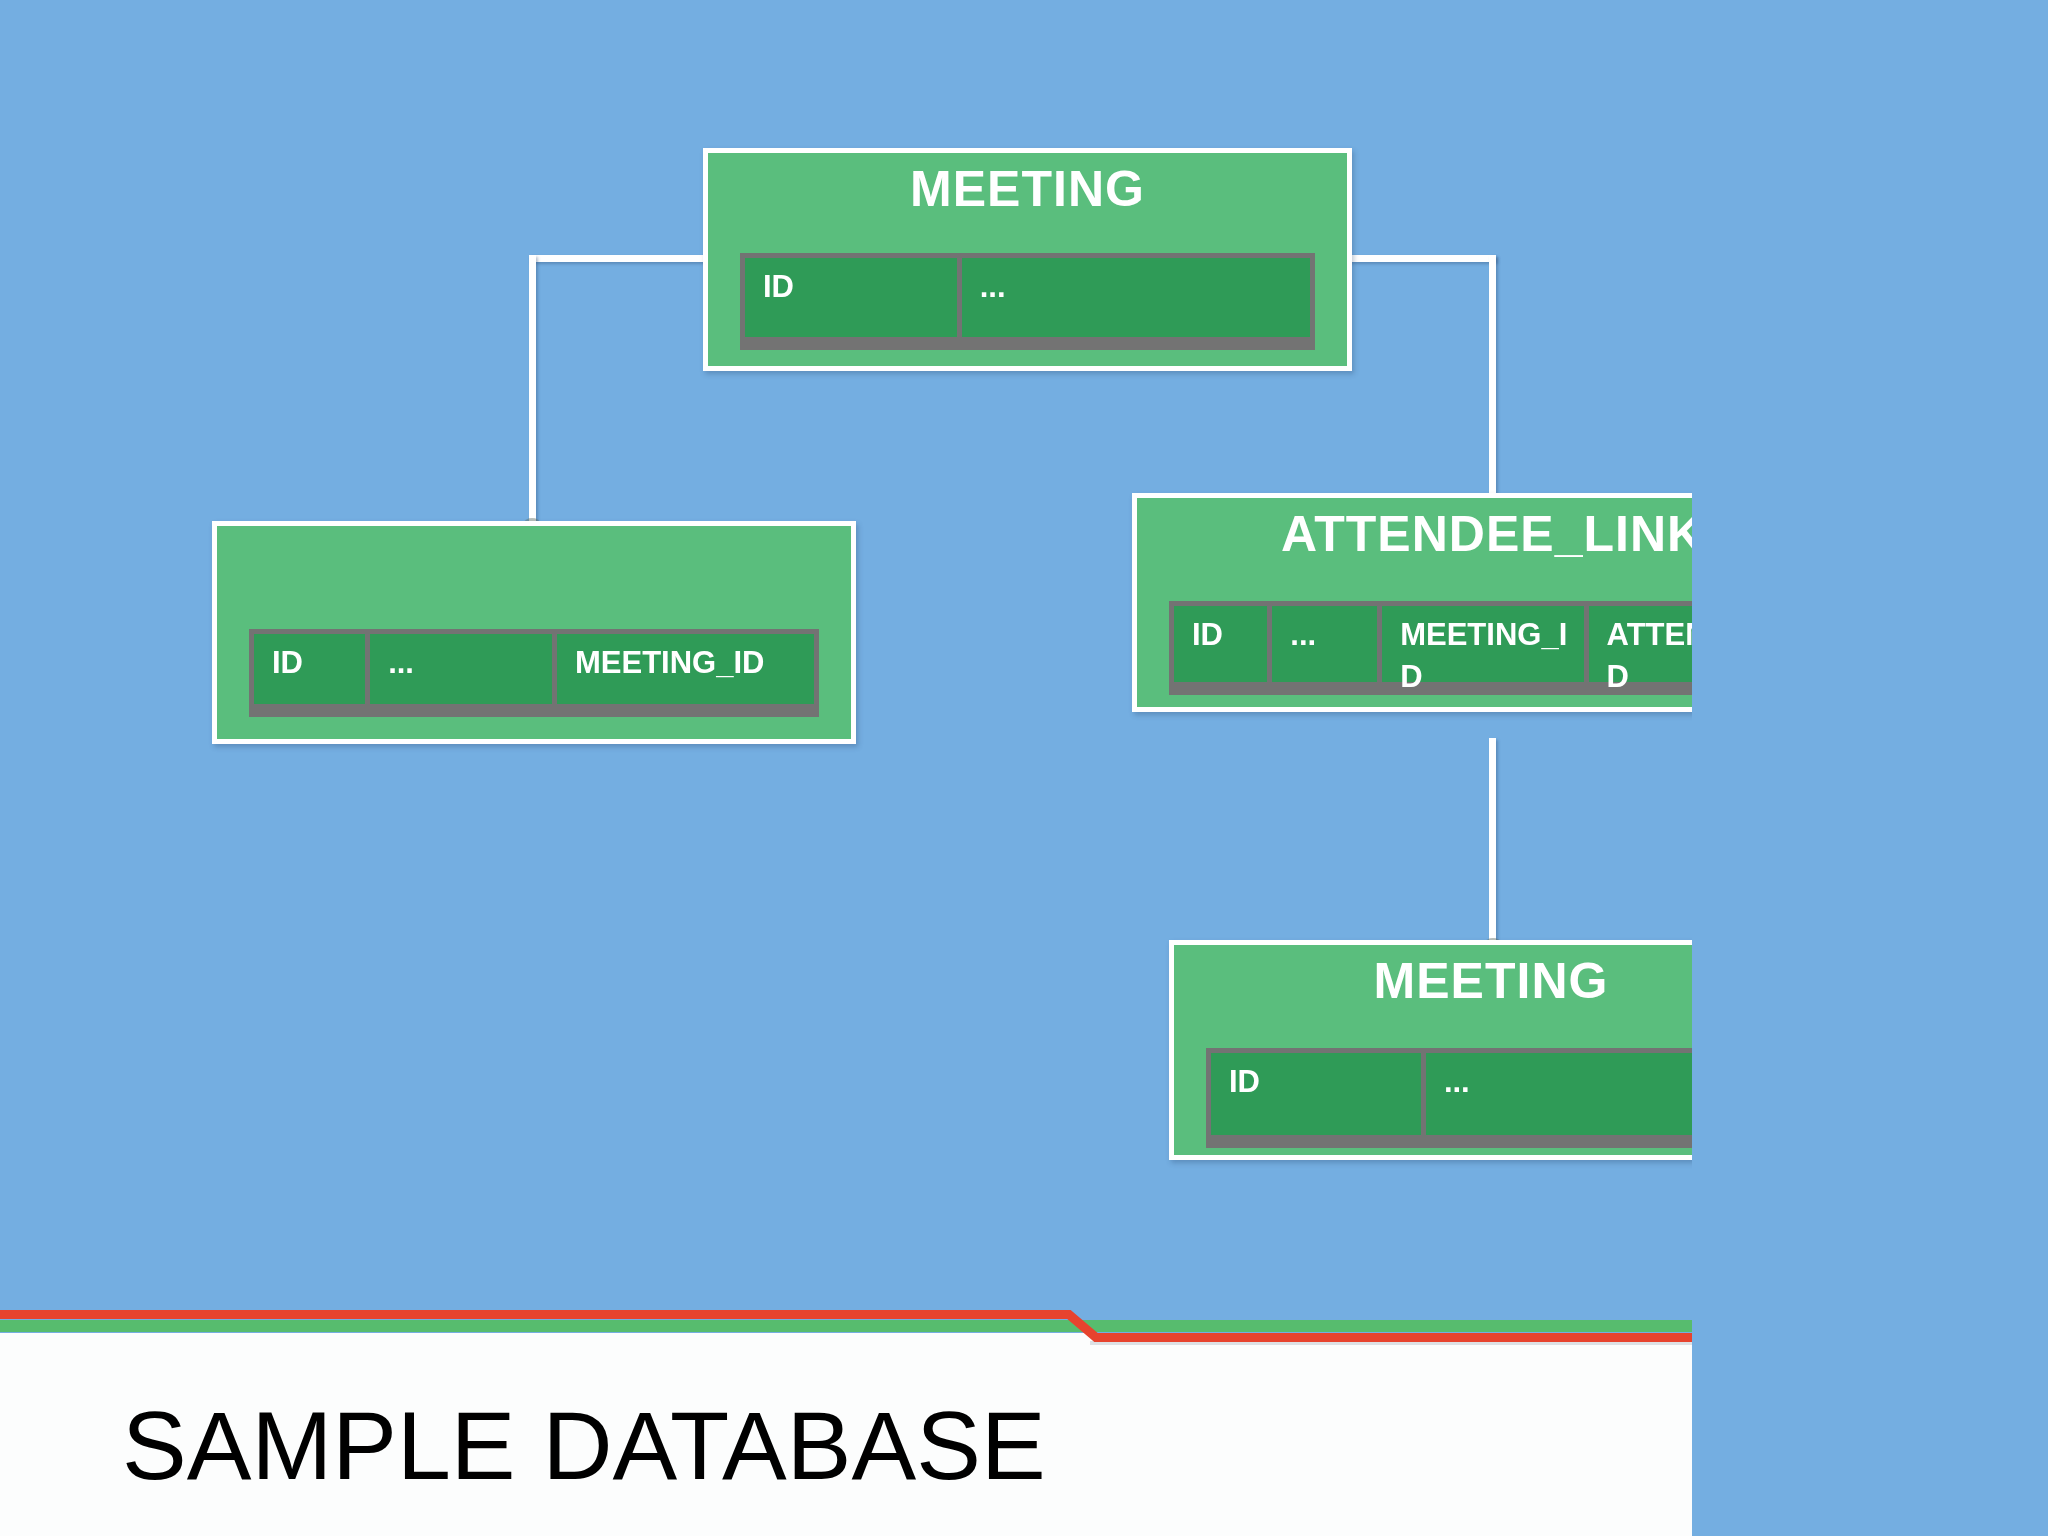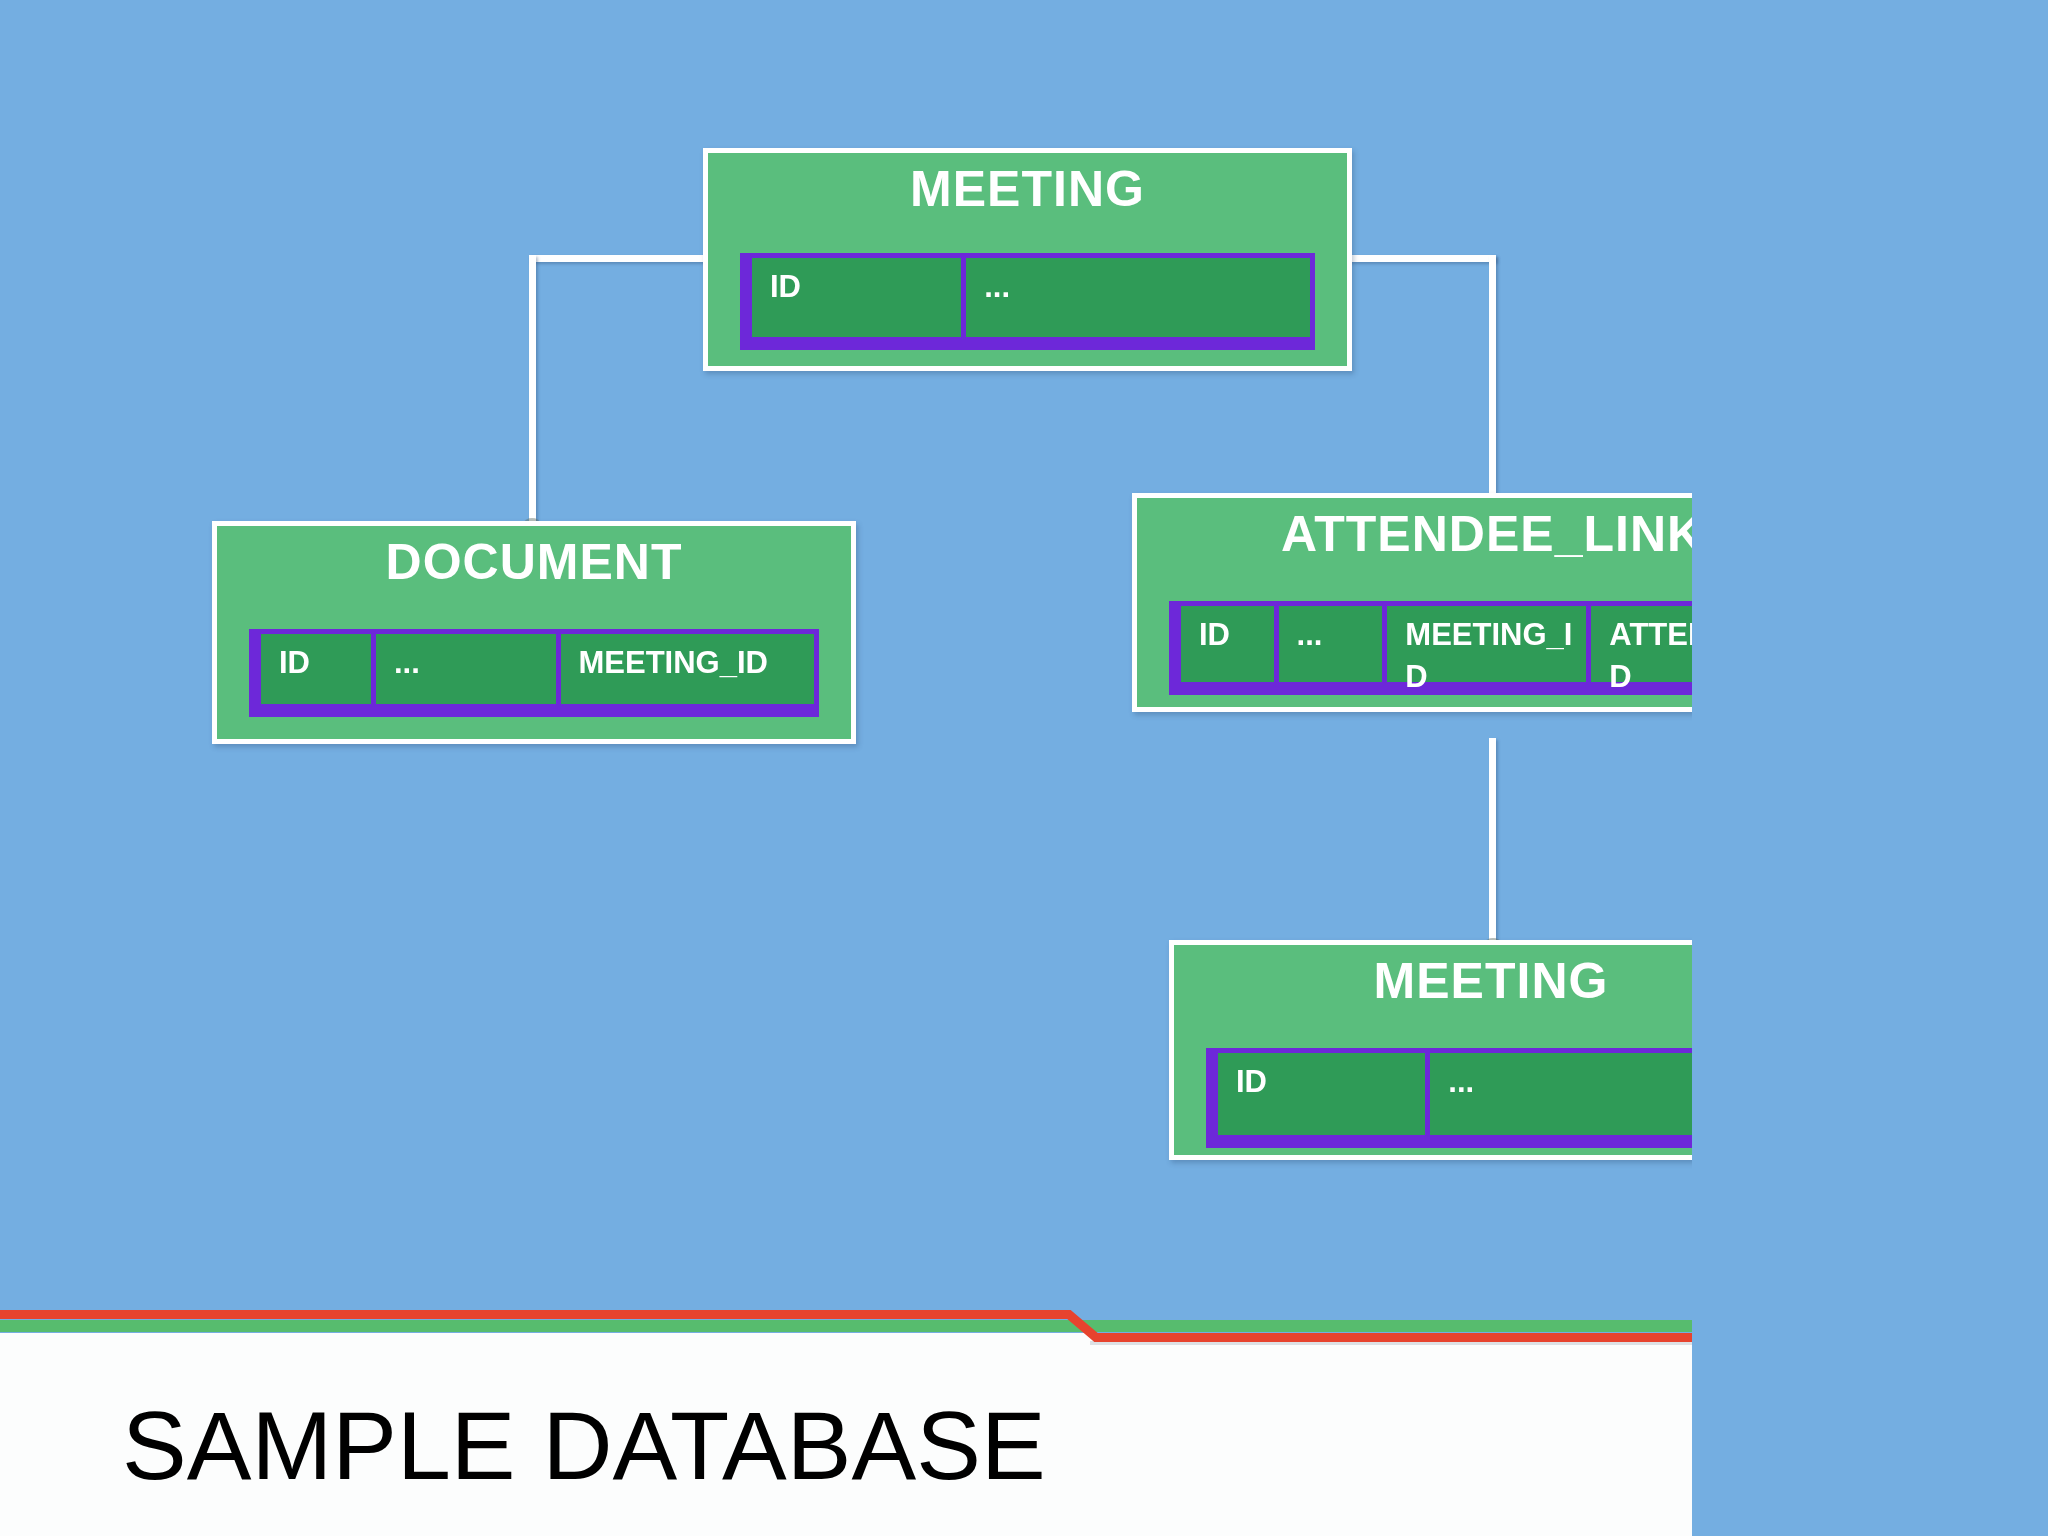--- a/index.html
+++ b/index.html
@@ -14,22 +14,22 @@
   
   .entity{
     position:absolute;box-sizing:border-box;background:#5ABE7D;
     border:5px solid #ffffff;box-shadow:2px 3px 5px rgba(40,70,110,.30);
   }
   .entity-title{
     text-align:center;color:#ffffff;font-weight:bold;font-size:50px;
     line-height:1;padding-top:11px;letter-spacing:1px;
   }
   .entity-table{
-    position:absolute;left:32px;right:32px;background:#6d28d9;
-    padding:5px 5px 13px 12px;box-sizing:border-box;
+    position:absolute;left:32px;right:32px;background:#737373;
+    padding:5px 5px 13px 5px;box-sizing:border-box;
   }
   .entity-row{display:flex;gap:5px;align-items:stretch;}
   .field-cell{
     background:#2F9B57;color:#ffffff;font-weight:bold;font-size:31px;
     line-height:1.35;padding:8px 18px;box-sizing:border-box;min-width:0;
   }
   .field-label{display:block;word-break:break-all;}
   
   .footer-panel{position:absolute;left:0;right:0;top:1333px;bottom:0;background:#FCFDFD;}
   .stripes{position:absolute;left:0;top:1300px;}
@@ -60,21 +60,20 @@
           <span class="field-label">ID</span>
         </div>
         <div class="field-cell" style="flex:64 64 0">
           <span class="field-label">...</span>
         </div>
       </div>
     </div>
   </div>
 
   <div class="entity" style="left:212px;top:521px;width:644px;height:223px">
-    <div class="entity-title">DOCUMENT</div>
     <div class="entity-table" style="top:103px">
       <div class="entity-row" style="height:70px">
         <div class="field-cell" style="flex:17 17 0">
           <span class="field-label">ID</span>
         </div>
         <div class="field-cell" style="flex:33 33 0">
           <span class="field-label">...</span>
         </div>
         <div class="field-cell" style="flex:50 50 0">
           <span class="field-label">MEETING_ID</span>

